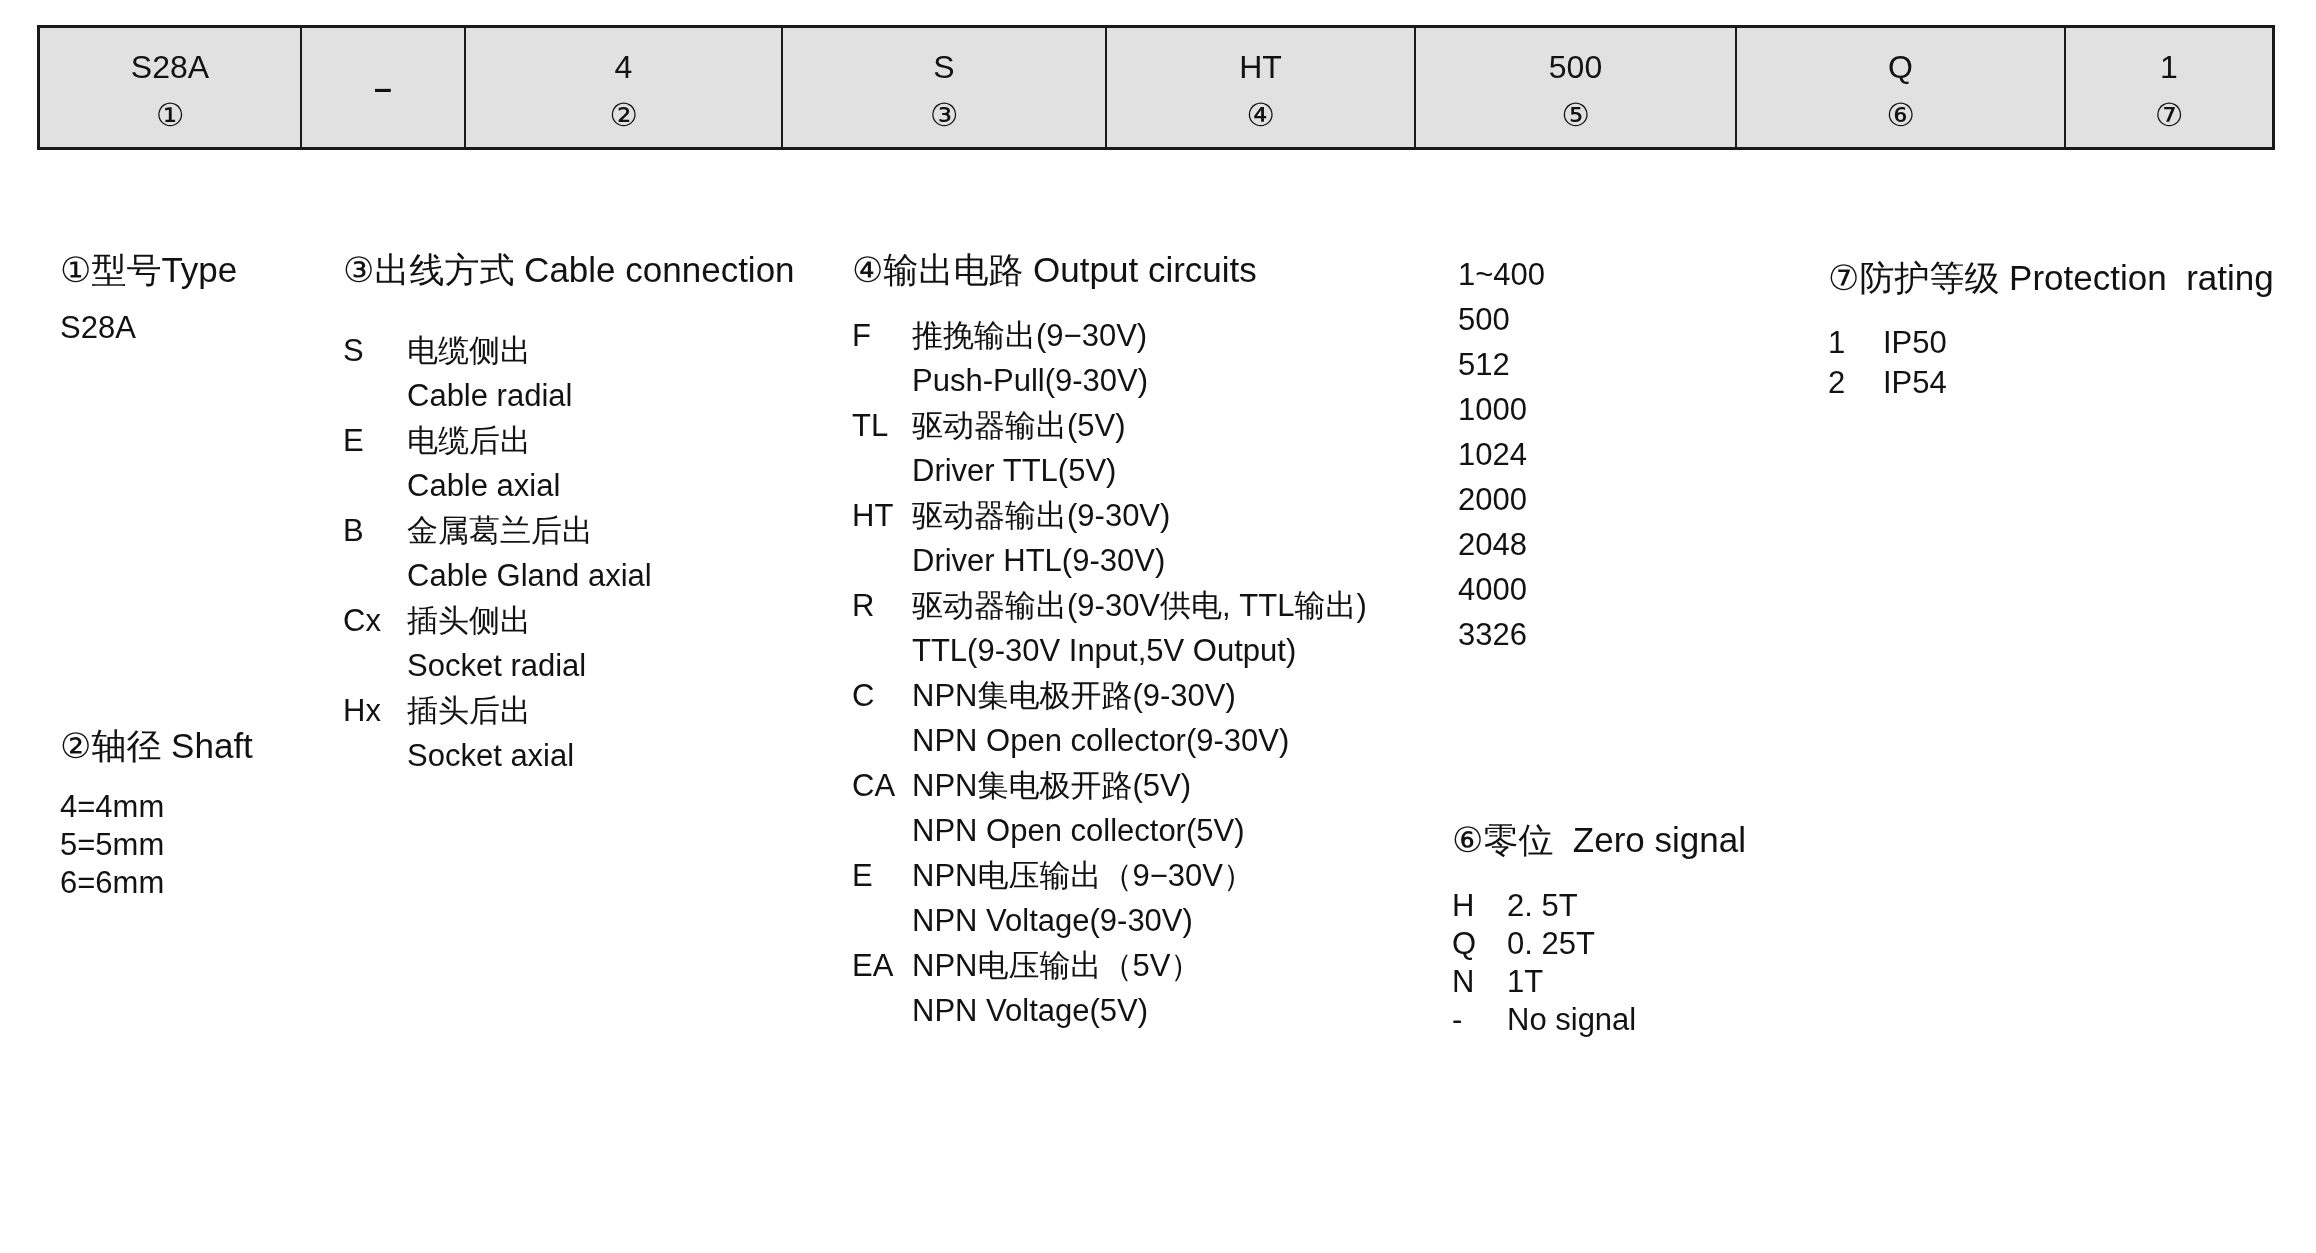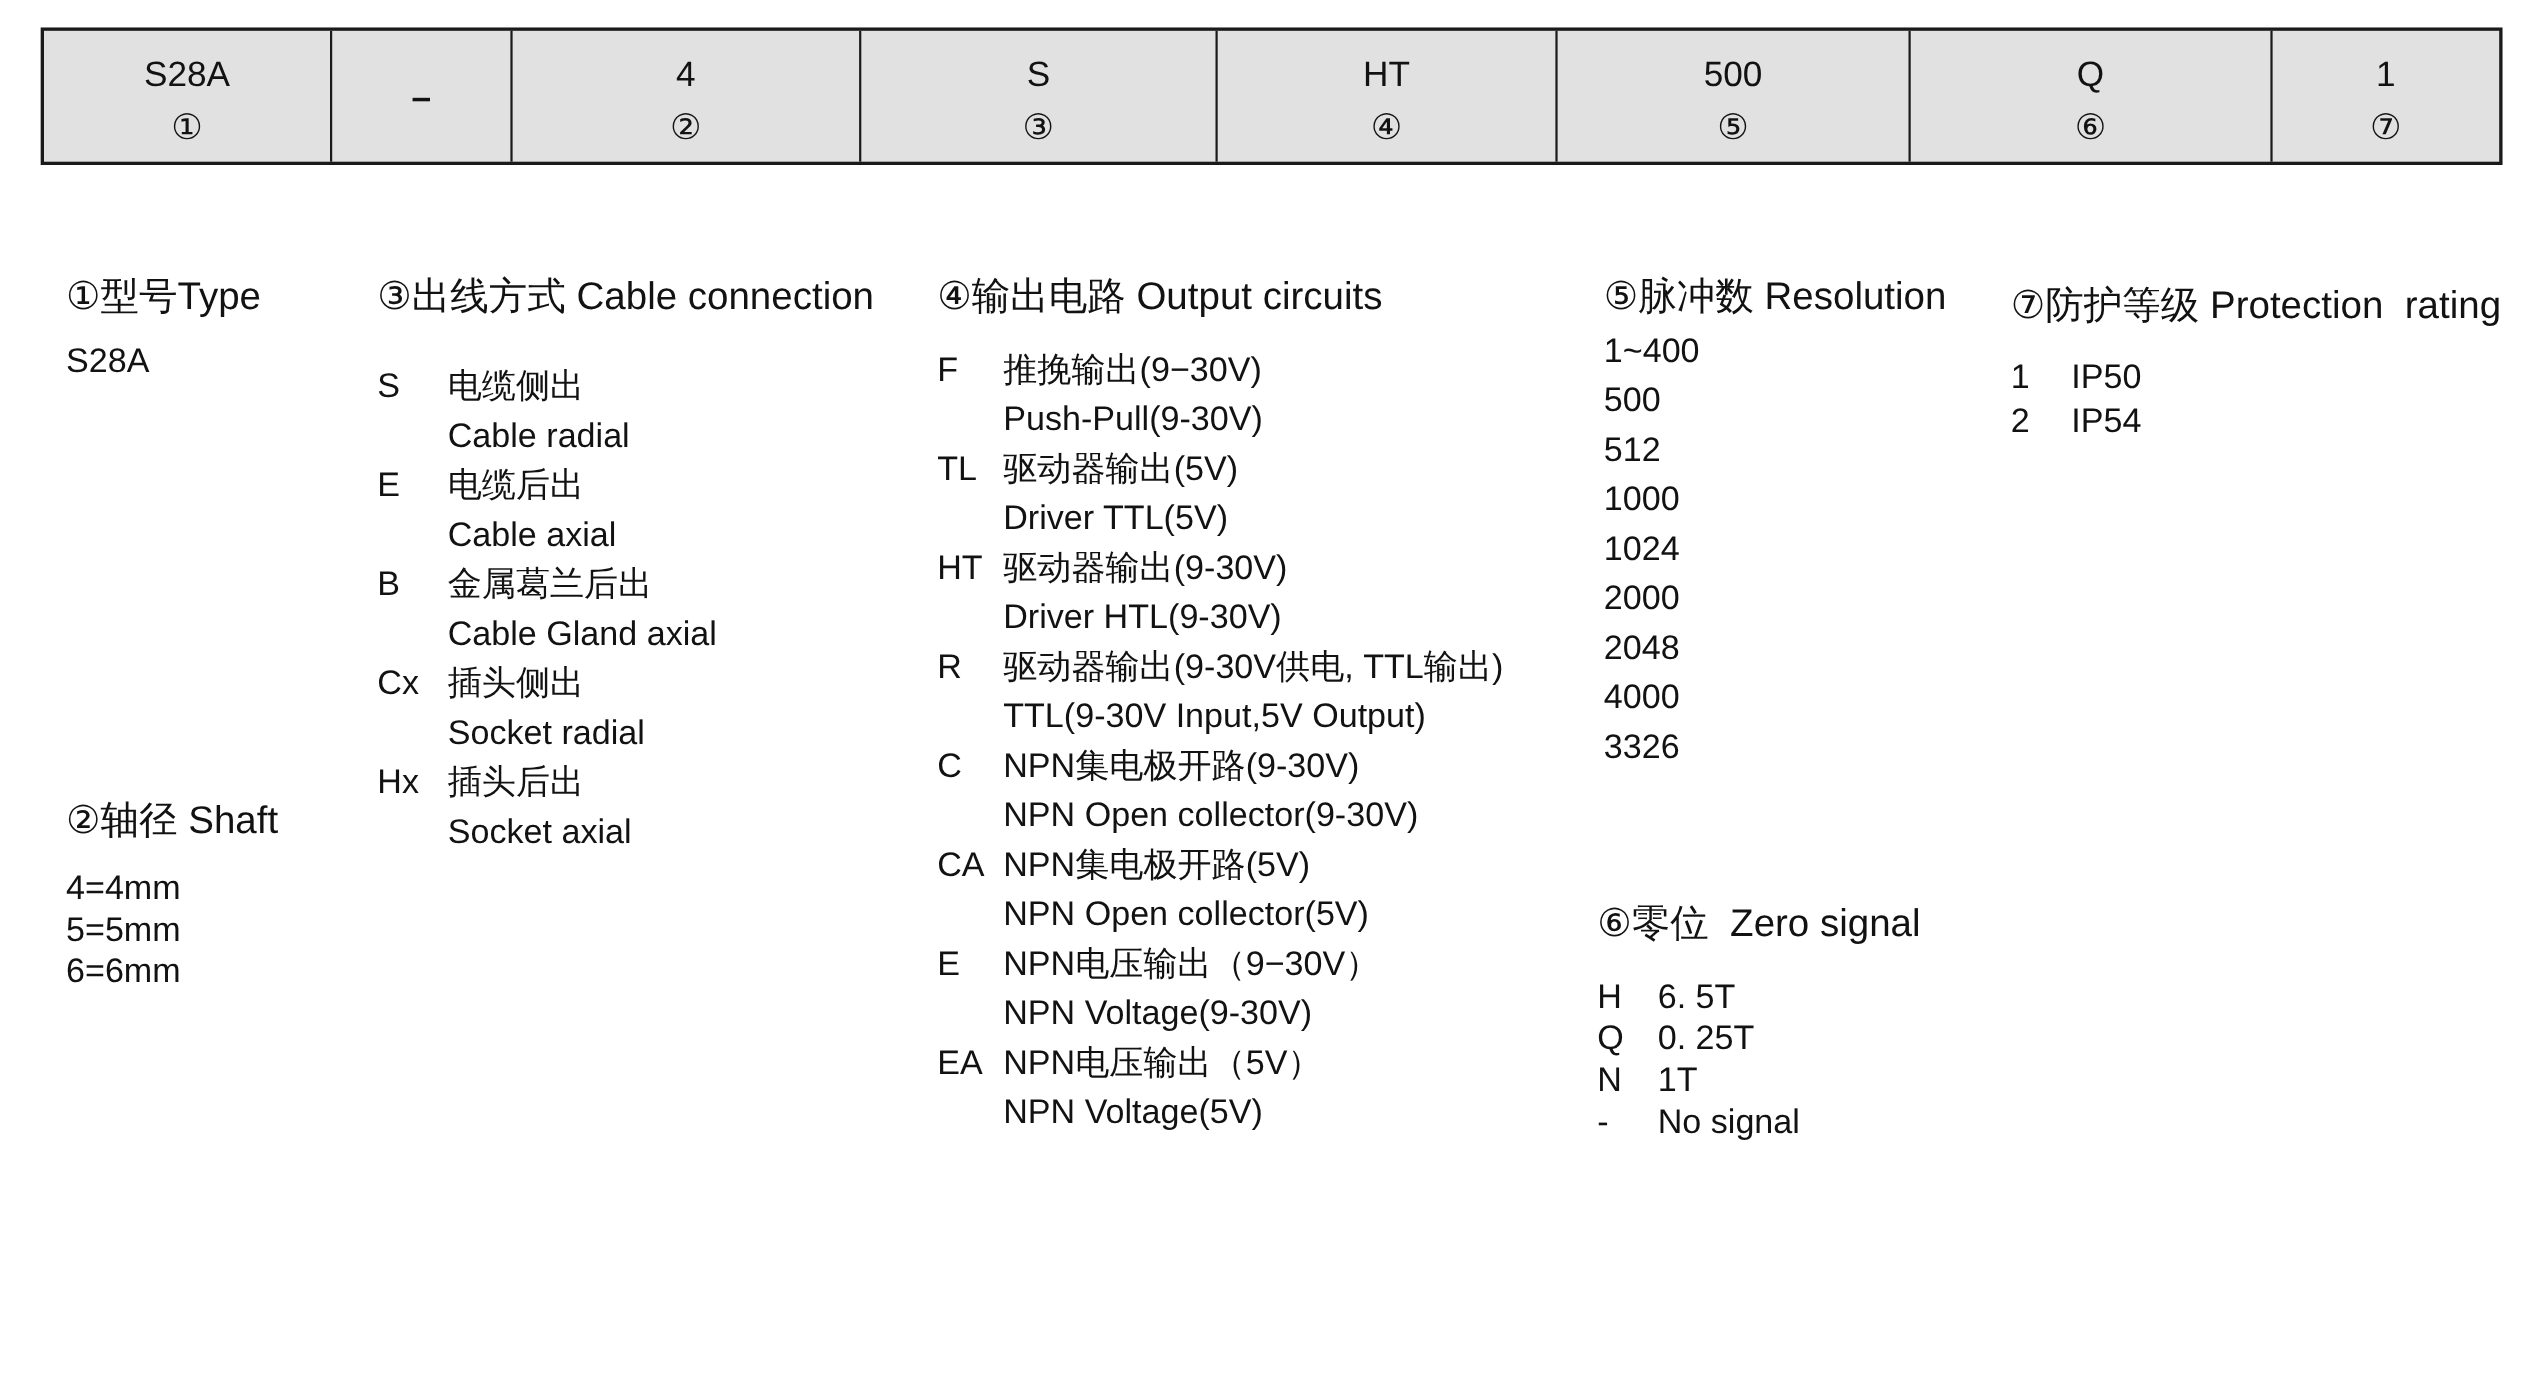--- a/index.html
+++ b/index.html
@@ -228,41 +228,40 @@
         <div class="code-col">EA</div>
         <div class="desc-col">
           <div>NPN电压输出（5V）</div>
           <div>NPN Voltage(5V)</div>
         </div>
       </div>
     </div>
   </section>
 
   <section class="sec sec-resolution">
-    <h2 class="sec-heading">⑤脉冲数 Resolution</h2>
     <div class="plain-list">
       <div class="plain-item">1~400</div>
       <div class="plain-item">500</div>
       <div class="plain-item">512</div>
       <div class="plain-item">1000</div>
       <div class="plain-item">1024</div>
       <div class="plain-item">2000</div>
       <div class="plain-item">2048</div>
       <div class="plain-item">4000</div>
       <div class="plain-item">3326</div>
     </div>
   </section>
 
   <section class="sec sec-zero">
     <h2 class="sec-heading">⑥零位  Zero signal</h2>
     <div class="code-list">
       <div class="code-item">
         <div class="code-col">H</div>
         <div class="desc-col">
-          <div>6. 5T</div>
+          <div>2. 5T</div>
         </div>
       </div>
       <div class="code-item">
         <div class="code-col">Q</div>
         <div class="desc-col">
           <div>0. 25T</div>
         </div>
       </div>
       <div class="code-item">
         <div class="code-col">N</div>

